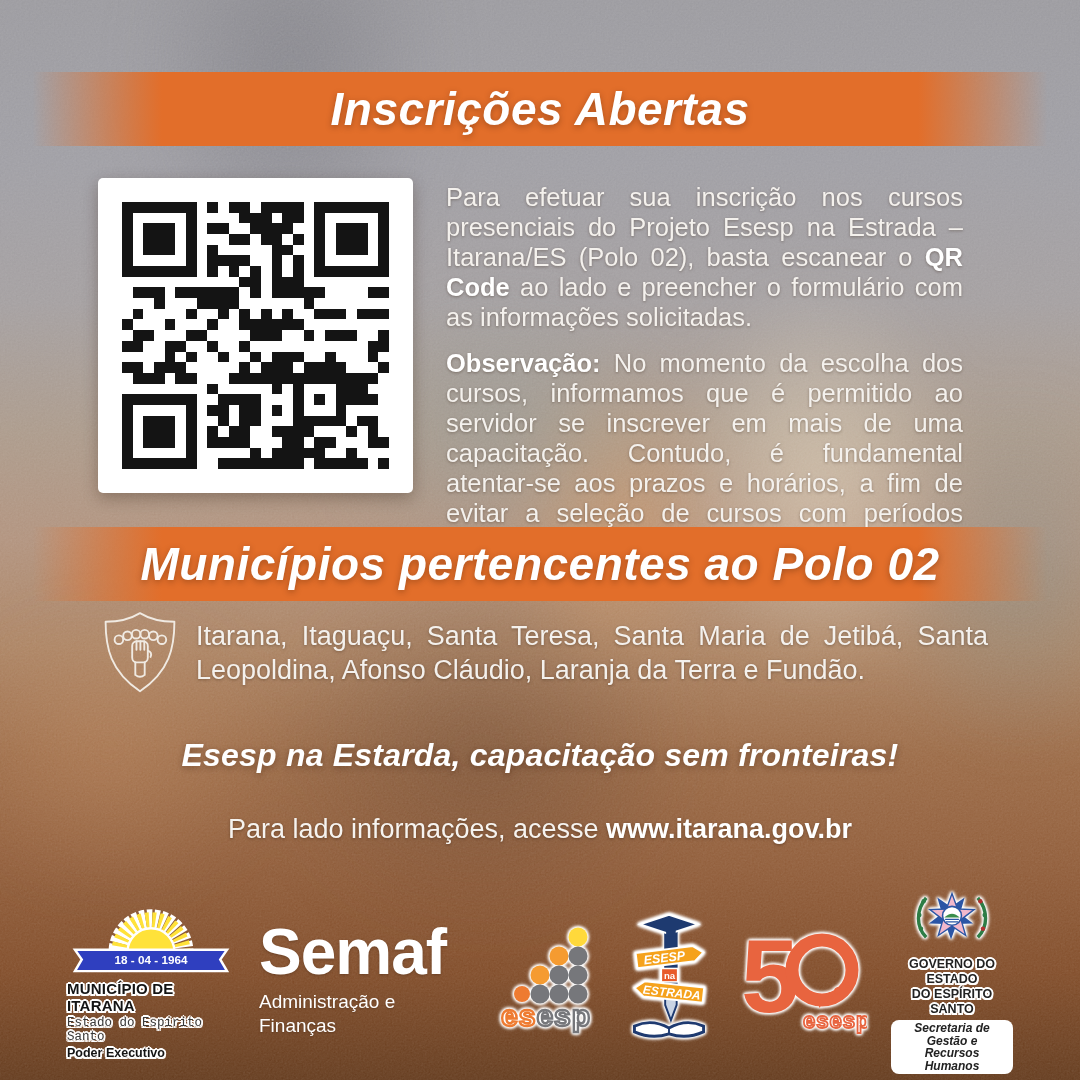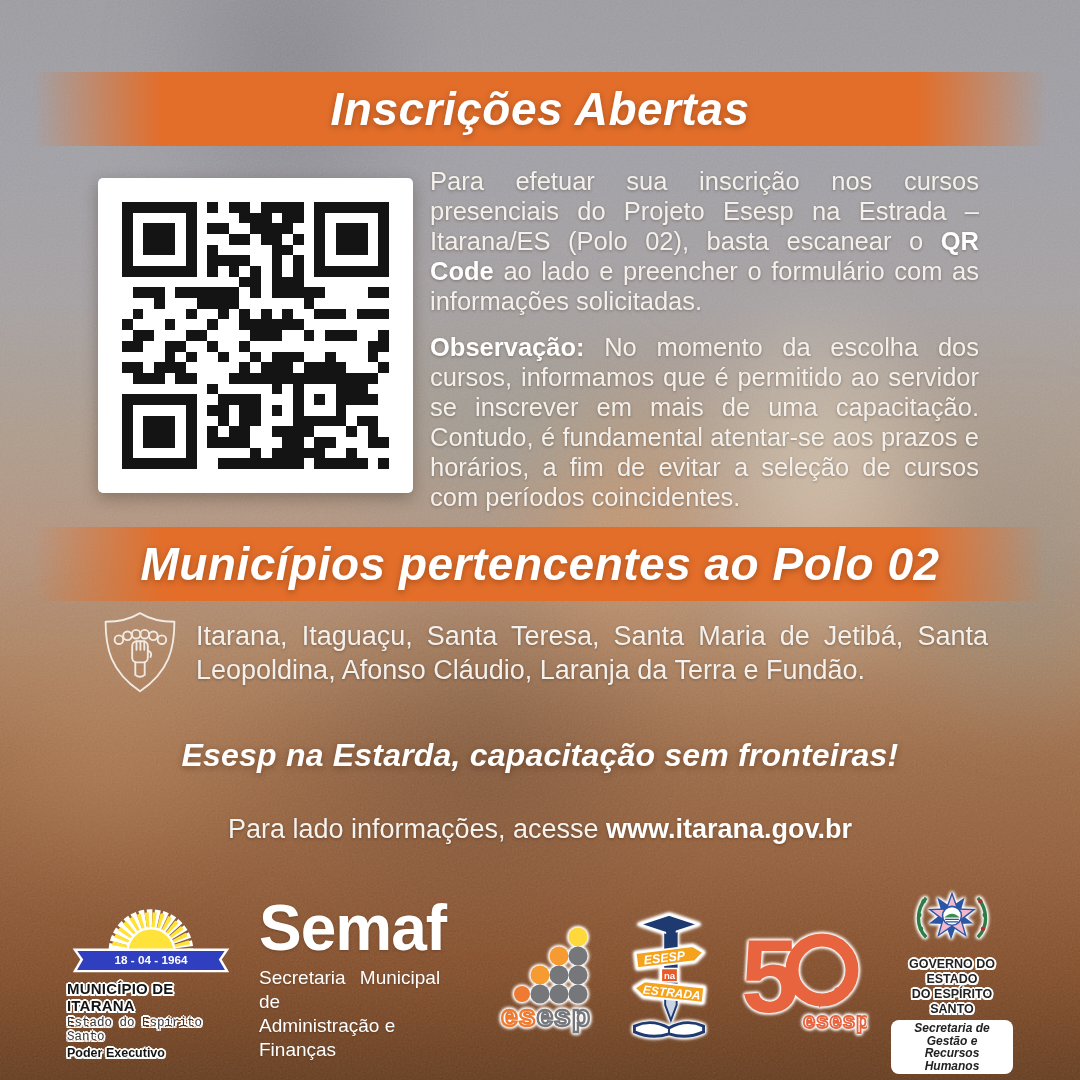--- a/index.html
+++ b/index.html
@@ -27,21 +27,21 @@
     background:linear-gradient(90deg, rgba(226,110,42,0) 3%, #E26E2A 15%, #E26E2A 85%, rgba(226,110,42,0) 97%);}
   .banner h1{position:relative;margin:0;color:#fff;font-style:italic;font-weight:700;
     font-size:46px;letter-spacing:.5px;text-shadow:0 2px 6px rgba(60,25,5,.35);}
   .banner1{top:72px;} .banner2{top:527px;}
   
   .qr-card{position:absolute;left:98px;top:178px;width:315px;height:315px;background:#fff;
     border-radius:5px;box-shadow:0 5px 16px rgba(40,20,5,.3);padding:24px;box-sizing:border-box;}
   .qr-card svg{width:100%;height:100%;display:block;}
   .intro-text{position:absolute;left:430px;top:166px;width:549px;color:#F4F1ED;
     font-size:25.5px;line-height:30px;text-align:justify;text-shadow:0 1px 3px rgba(40,20,5,.35);}
-  .intro-text p{margin:0;}
+  .intro-text p{margin:16px;}
   .intro-text p + p{margin-top:16px;}
   .intro-text b{font-weight:700;color:#fff;}
   
   .munis{position:absolute;left:100px;top:610px;width:888px;display:flex;align-items:center;gap:16px;}
   .shield{width:80px;height:86px;flex:none;}
   .munis p{margin:0;color:#F4F1ED;font-size:27px;line-height:34px;text-align:justify;
     text-shadow:0 1px 3px rgba(40,20,5,.35);}
   
   .tagline{position:absolute;left:0;right:0;top:737px;margin:0;text-align:center;color:#fff;
     font-style:italic;font-weight:700;font-size:32px;letter-spacing:.2px;
@@ -149,21 +149,20 @@
         <text x="80" y="67" text-anchor="middle" font-size="12" font-weight="bold" fill="#fff" font-family="Liberation Sans, sans-serif">18 - 04 - 1964</text>
       </svg>
       <div class="it-line1 outline-w">MUNICÍPIO DE ITARANA</div>
       <div class="it-line2 outline-w">Estado do Espírito Santo</div>
       <div class="it-line3 outline-w">Poder Executivo</div>
     </div>
 
     <div class="logo semaf">
       <div class="semaf-name">Semaf</div>
       <div class="semaf-sub">
-        <div class="w1">Secretaria Municipal de</div>
         <div>Administração e Finanças</div>
       </div>
     </div>
 
     <div class="logo esesp-logo">
       <svg viewBox="0 0 100 112" class="sticker">
         <circle cx="81" cy="13" r="9.5" fill="#FFD93B"></circle>
         <circle cx="62" cy="32" r="9.5" fill="#F59B31"></circle>
           <circle cx="81" cy="32" r="9.5" fill="#76777B"></circle>
         <circle cx="43" cy="51" r="9.5" fill="#F59B31"></circle>

